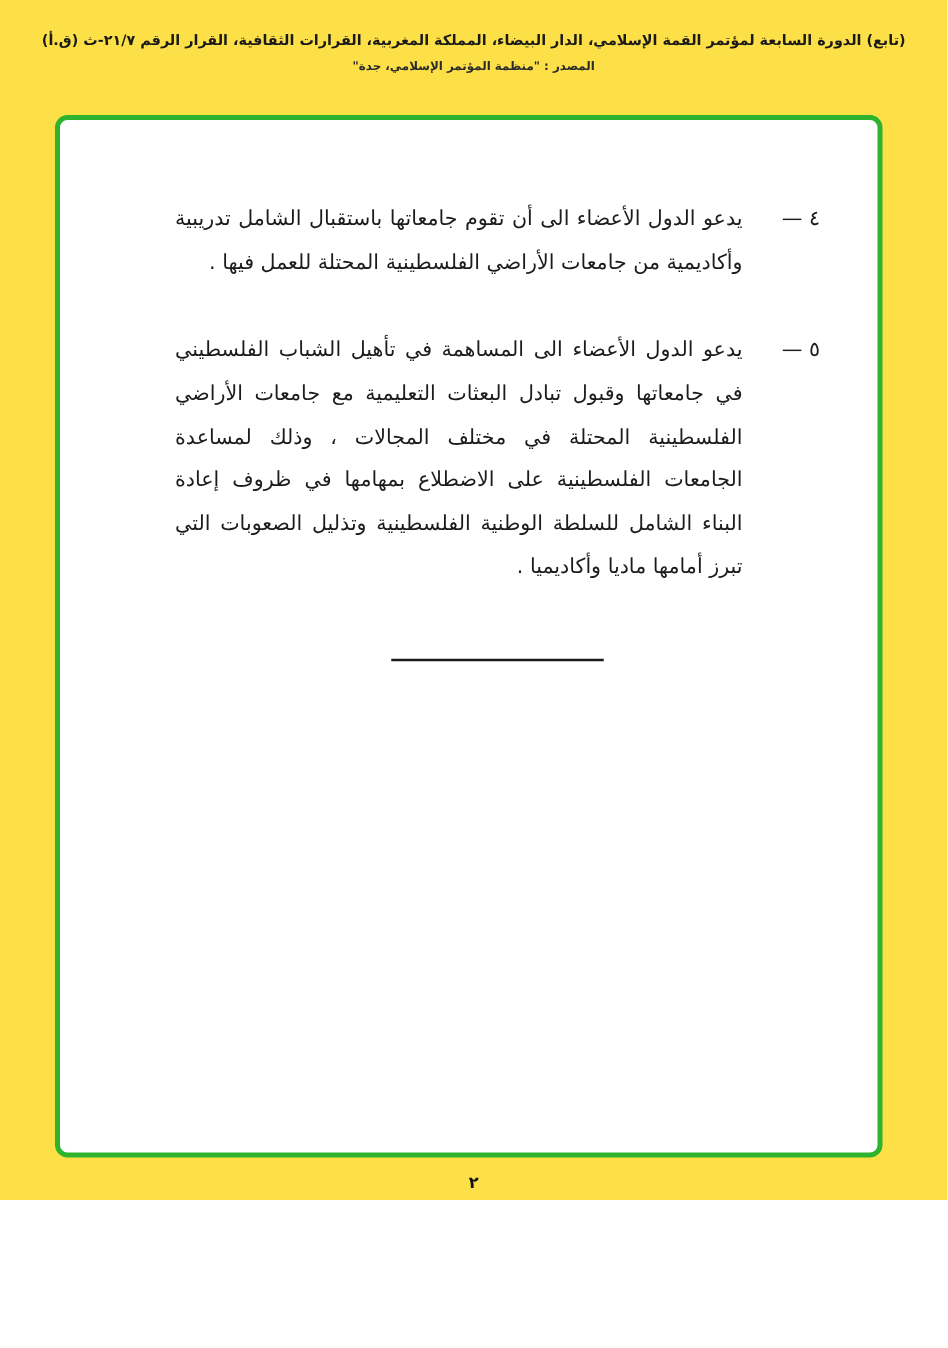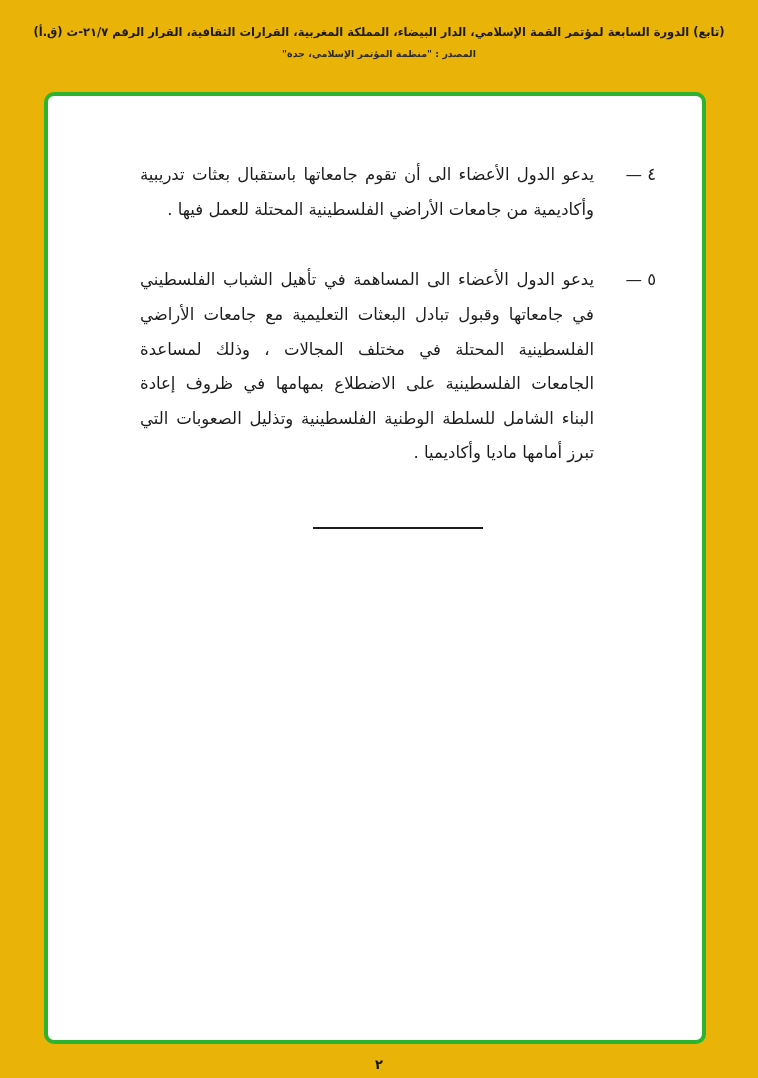--- a/index.html
+++ b/index.html
@@ -1,19 +1,19 @@
 <!DOCTYPE html>
 <html lang="ar"><head>
 <meta charset="utf-8">
 <style>
   html,body{margin:0;padding:0;background:#ffffff;}
   .page{
     position:relative;
-    width:758px;height:1078px;
-    background:#eab308;
+    width:758px;height:960px;
+    background:#fde047;
     font-family:"DejaVu Sans", sans-serif;
     overflow:hidden;
   }
   .header{
     position:absolute;top:24px;left:0;right:0;
     text-align:center;direction:rtl;color:#1a1a1a;
   }
   .header-line1{
     font-size:11.5px;font-weight:bold;letter-spacing:0;
     padding:0 30px;line-height:1.5;
@@ -70,21 +70,21 @@
   <div class="header">
     <div class="header-line1">(تابع) الدورة السابعة لمؤتمر القمة الإسلامي، الدار البيضاء، المملكة المغربية، القرارات الثقافية، القرار الرقم ٢١/٧-ث (ق.أ)</div>
     <div class="header-line2">المصدر :  "منظمة المؤتمر الإسلامي، جدة"</div>
   </div>
 
   <div class="frame" style="border-color: rgb(45, 179, 45);">
     <div class="content">
 
       <div class="item">
         <div class="item-marker">٤ —</div>
-        <div class="item-text"><span class="lead">يدعو</span><span> الدول الأعضاء الى أن تقوم جامعاتها باستقبال بعثات تدريبية وأكاديمية من جامعات الأراضي الفلسطينية المحتلة للعمل فيها .</span></div>
+        <div class="item-text"><span class="lead">يدعو</span><span> الدول الأعضاء الى أن تقوم جامعاتها باستقبال الشامل تدريبية وأكاديمية من جامعات الأراضي الفلسطينية المحتلة للعمل فيها .</span></div>
       </div>
 
       <div class="item">
         <div class="item-marker">٥ —</div>
         <div class="item-text"><span class="lead">يدعو</span><span> الدول الأعضاء الى المساهمة في تأهيل الشباب الفلسطيني في جامعاتها وقبول تبادل البعثات التعليمية مع جامعات الأراضي الفلسطينية المحتلة في مختلف المجالات ، وذلك لمساعدة الجامعات الفلسطينية على الاضطلاع بمهامها في ظروف إعادة البناء الشامل للسلطة الوطنية الفلسطينية وتذليل الصعوبات التي تبرز أمامها ماديا وأكاديميا .</span></div>
       </div>
 
       <div class="divider"></div>
 
     </div>

